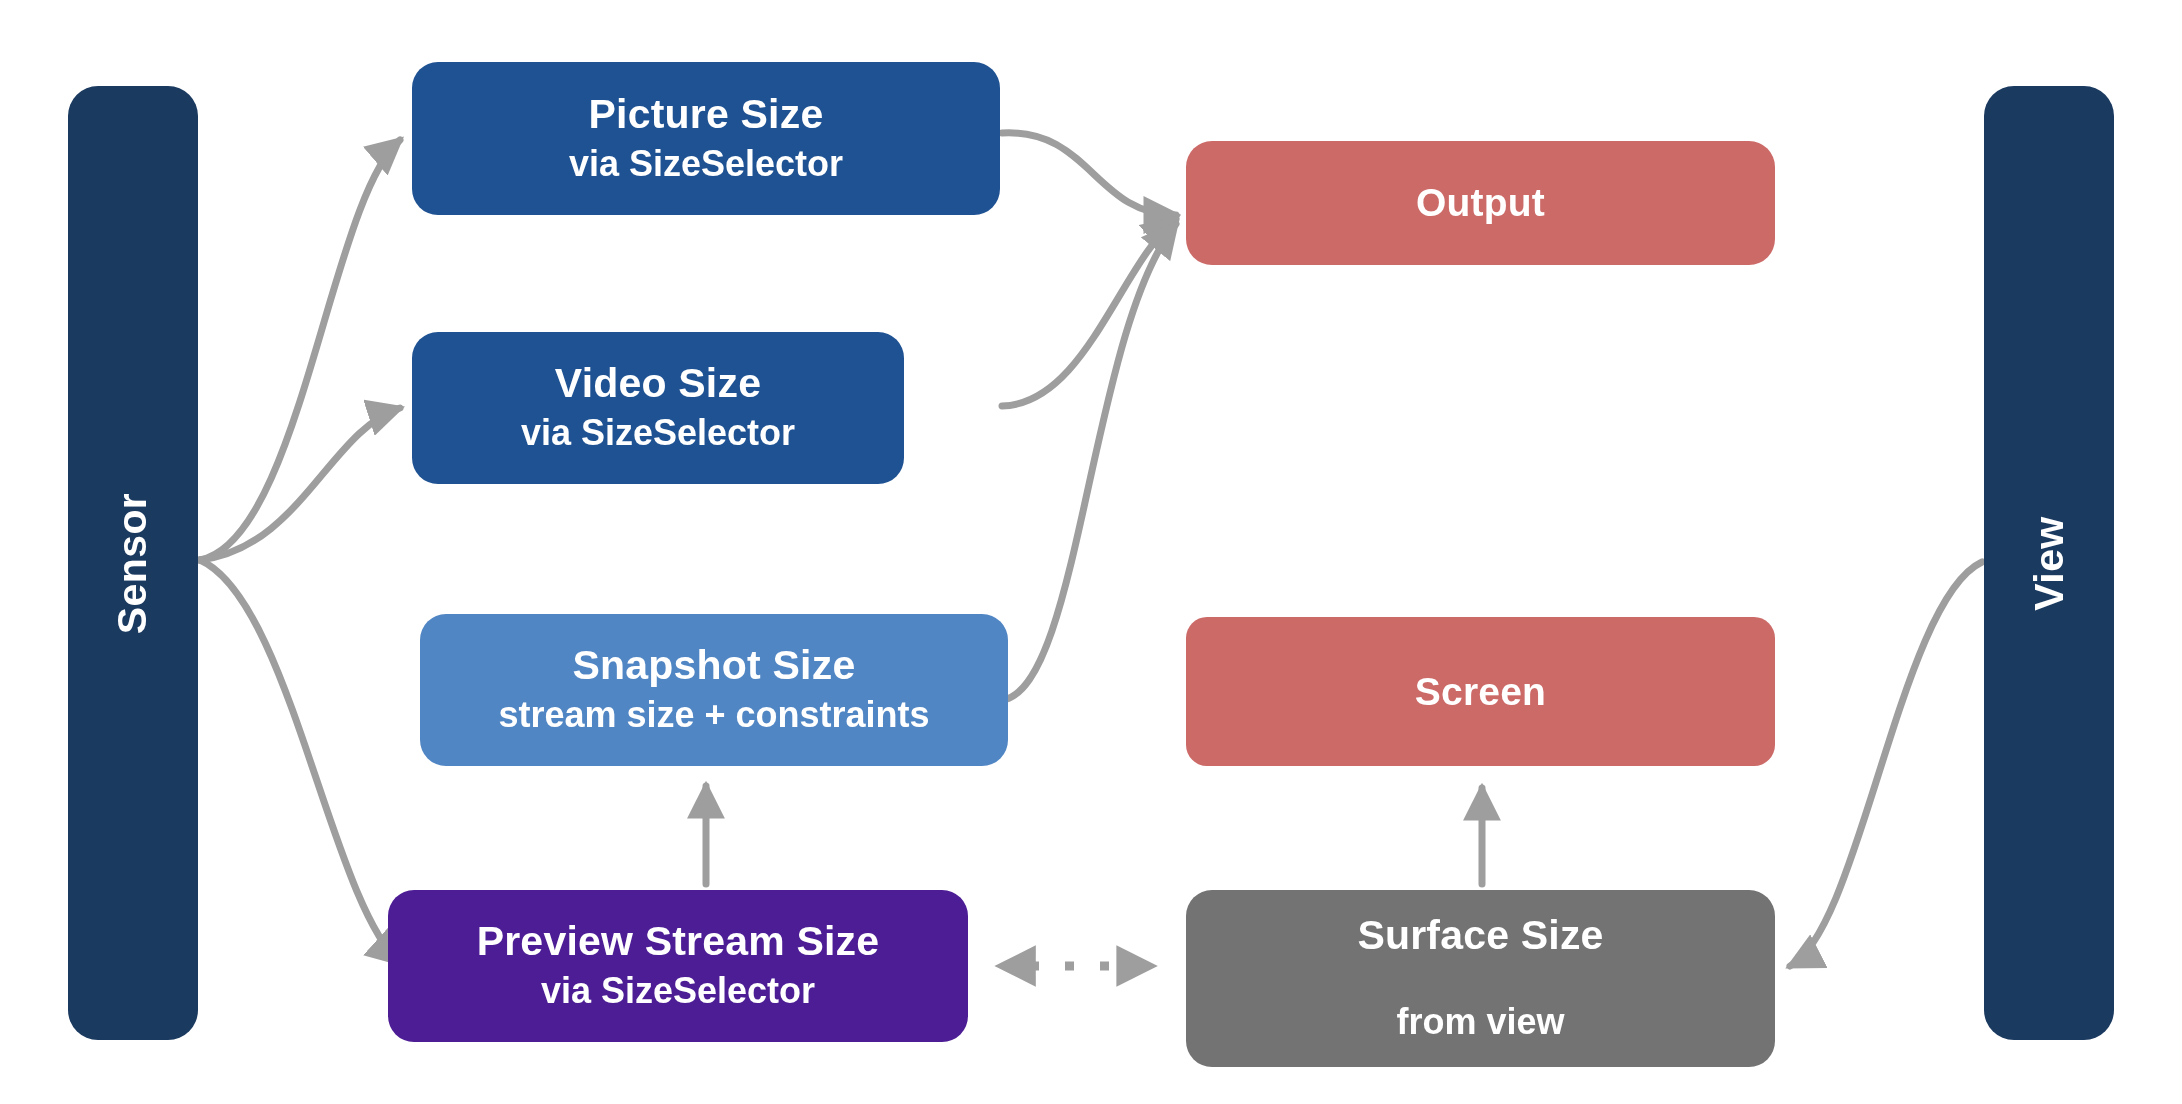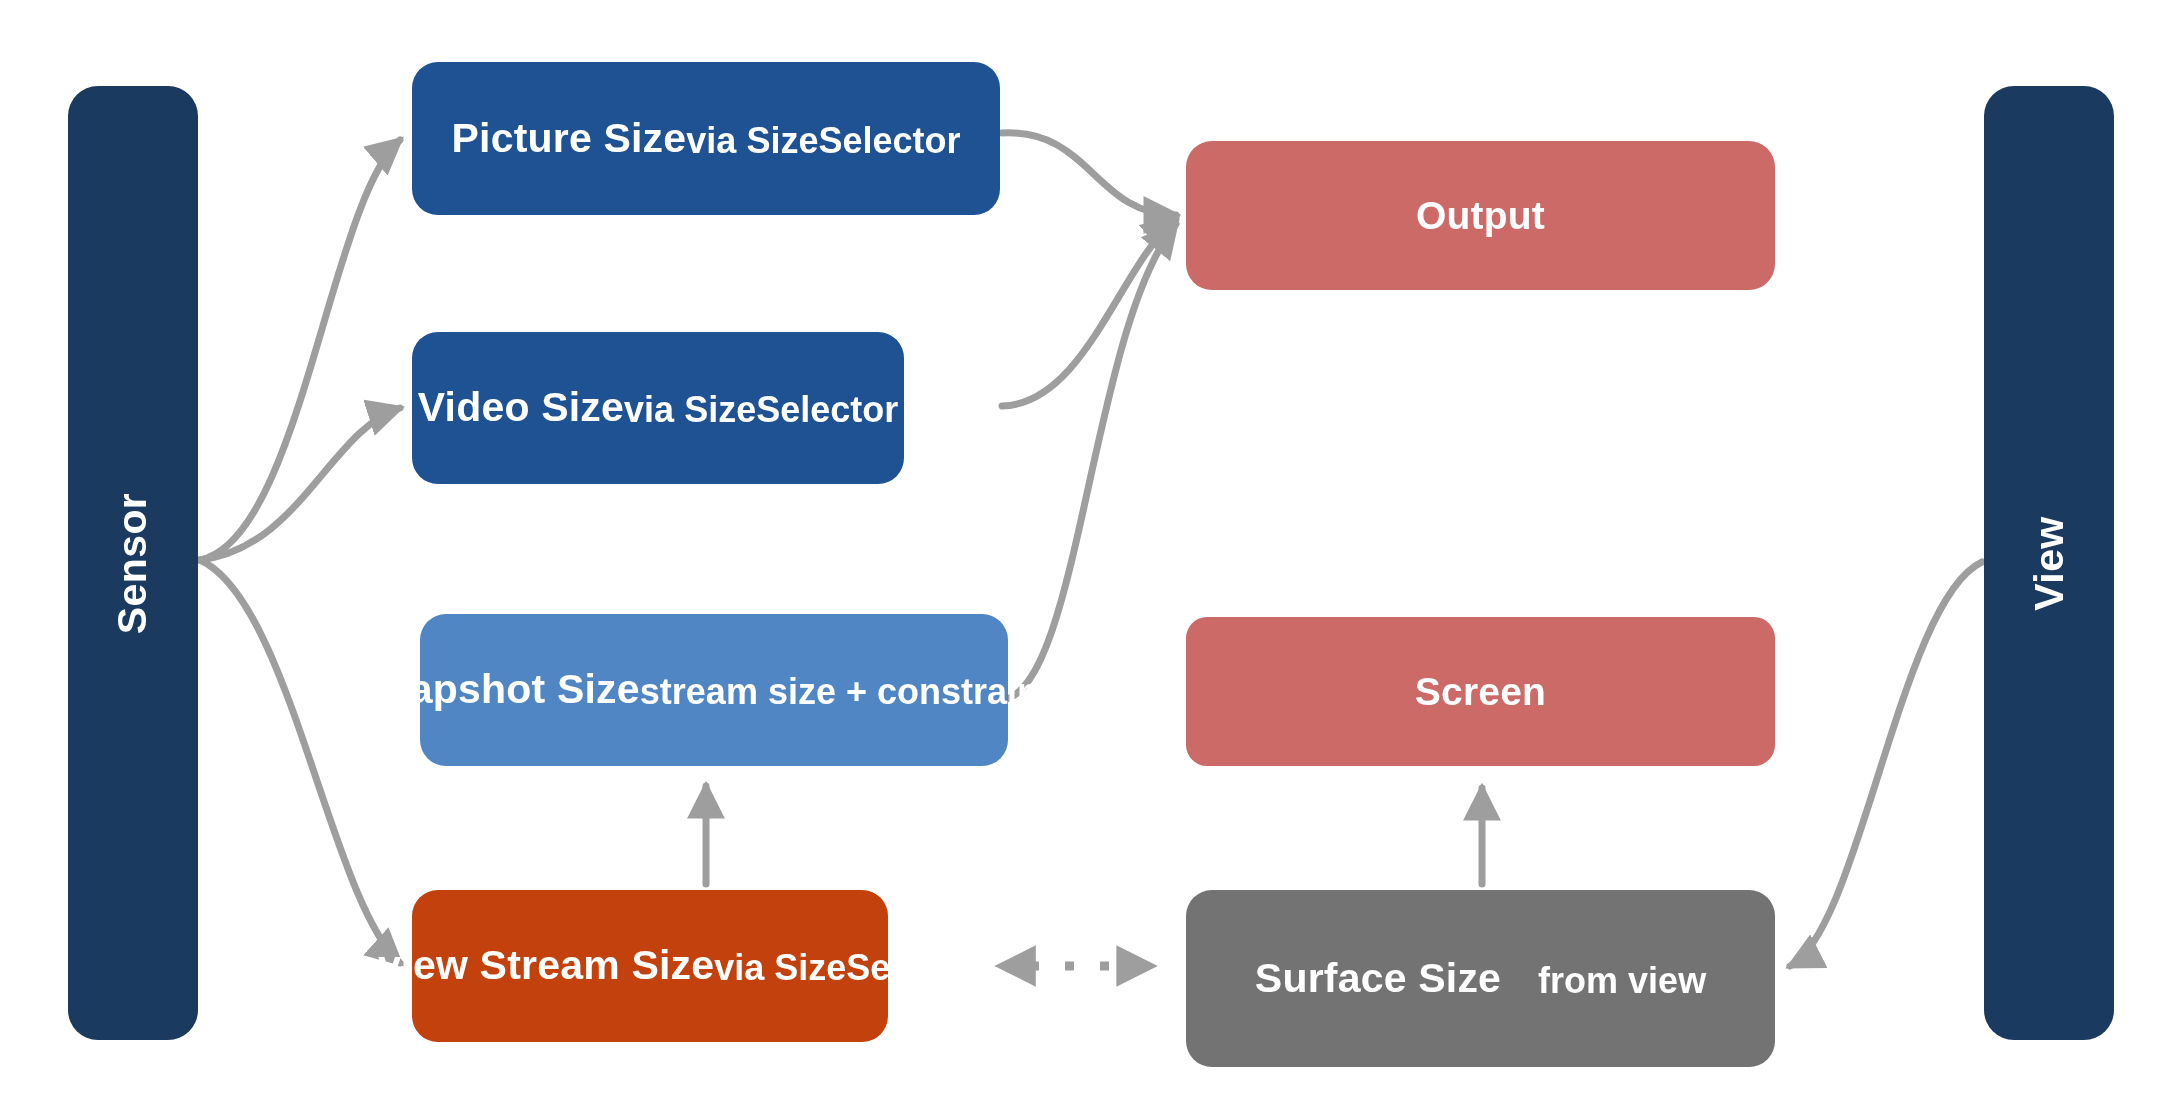--- a/index.html
+++ b/index.html
@@ -24,20 +24,21 @@
     top: 0;
     width: 2182px;
     height: 1104px;
     pointer-events: none;
   }
   .node {
     position: absolute;
     box-sizing: border-box;
     border-radius: 26px;
     display: flex;
+    flex-direction: column;
     align-items: center;
     justify-content: center;
     text-align: center;
     color: #ffffff;
     z-index: 3;
   }
   .node .title {
     font-weight: bold;
     font-size: 41px;
     line-height: 1.12;
@@ -74,23 +75,23 @@
     transform: rotate(-90deg);
     transform-origin: center center;
   }
   
   #lane-sensor { left: 68px;   top: 86px;  width: 130px; height: 954px; }
   #lane-view   { left: 1984px; top: 86px;  width: 130px; height: 954px; }
 
   #node-picture  { left: 412px;  top: 62px;  width: 588px; height: 153px; background: #1f5293; }
   #node-video    { left: 412px;  top: 332px; width: 492px; height: 152px; background: #1f5293; }
   #node-snapshot { left: 412px;  top: 614px; width: 588px; height: 152px; background: #5186c4; margin-left: 8px; }
-  #node-preview  { left: 412px;  top: 890px; width: 476px; height: 152px; background: #c2410c; }
+  #node-preview  { left: 388px;  top: 890px; width: 580px; height: 152px; background: #4c1d95; }
 
-  #node-output   { left: 1186px; top: 141px; width: 589px; height: 149px; background: #cc6a68; }
+  #node-output   { left: 1186px; top: 141px; width: 589px; height: 124px; background: #cc6a68; }
   #node-screen   { left: 1186px; top: 617px; width: 589px; height: 149px; background: #cc6a68; border-radius: 21px; }
   #node-surface  { left: 1186px; top: 890px; width: 589px; height: 177px; background: #737373; gap: 37px; }
 </style>
 </head>
 <body>
 
 <div id="stage">
 
   <svg id="edges" viewBox="0 0 2182 1104">
     <defs>

